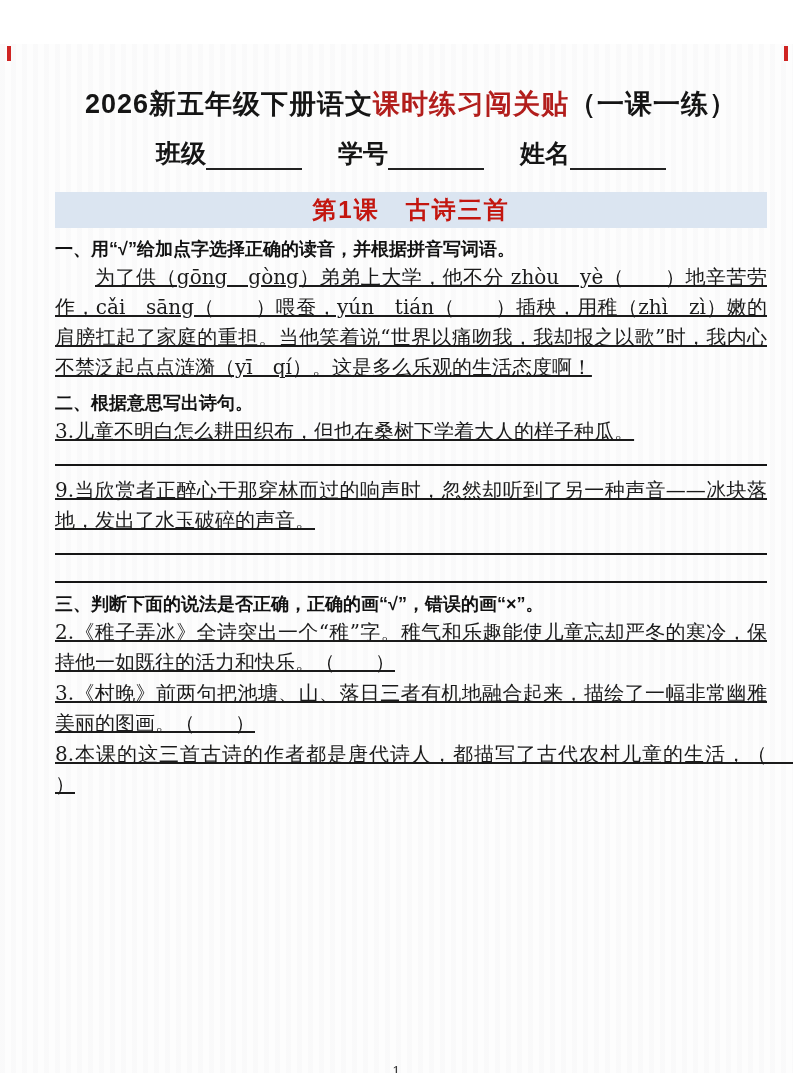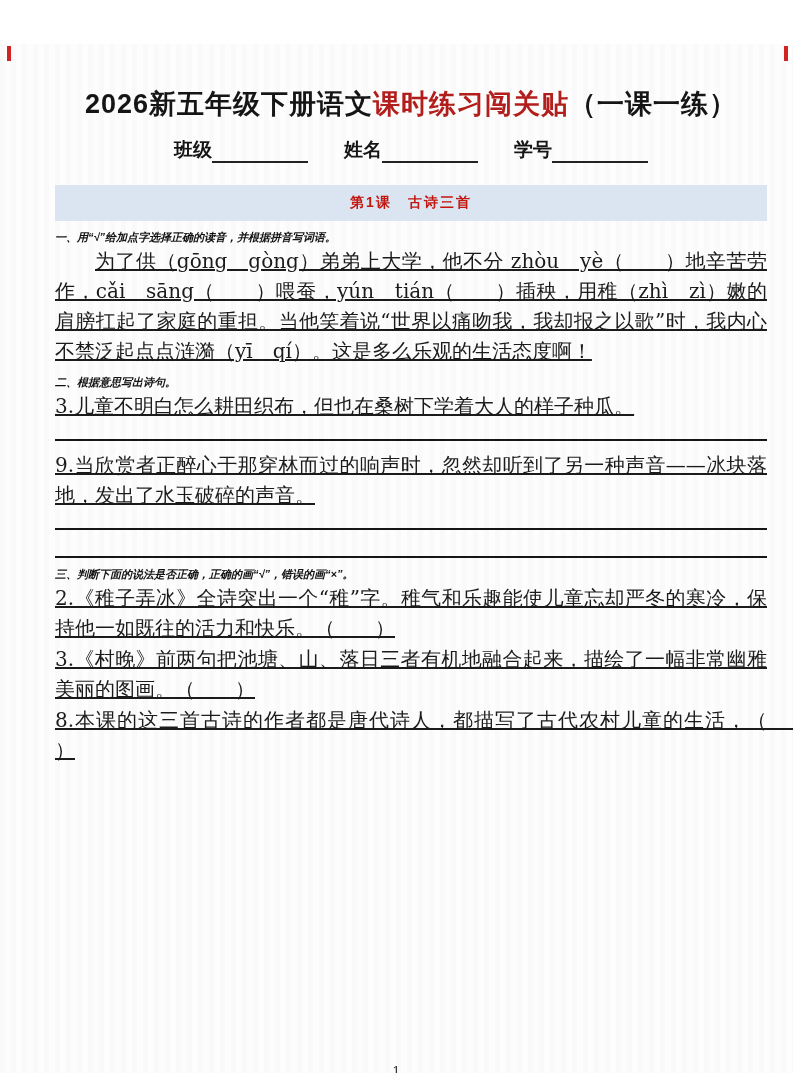--- a/index.html
+++ b/index.html
@@ -33,53 +33,52 @@
     color:#151515;
     white-space:nowrap;
   }
   .t-red{color:#b21e1c;}
 
   .info-line{
     margin-top:15px;
     display:flex;
     justify-content:center;
     gap:36px;
-    font-size:19px;
+    font-size:25px;
     font-weight:700;
     color:#151515;
   }
   .info-item{display:inline-flex;align-items:flex-end;}
   .blank-field{
     display:inline-block;
     width:96px;
     border-bottom:2px solid #222;
     height:1.05em;
   }
 
   .banner{
     margin-top:22px;
     height:36px;
     background:#dbe5f1;
     display:flex;
     align-items:center;
     justify-content:center;
   }
   .banner-text{
-    font-size:14px;
+    font-size:24px;
     font-weight:700;
     color:#c3160f;
     letter-spacing:2px;
   }
 
   .sec-heading{
-    font-size:11px;
+    font-size:18px;
     font-weight:700;
     color:#121212;
     margin:9px 0 1px 0;
-    font-style:italic;
   }
   .kai{
     font-family:"DejaVu Serif", serif;
     font-size:20px;
     line-height:30px;
     color:#1b1b1b;
     text-align:justify;
     word-break:break-all;
   }
   .para{margin:1px 0;text-decoration:underline;}
@@ -110,25 +109,25 @@
   <div class="corner-mark cm-right"></div>
 
   <h1 class="title"><span class="t-black">2026新五年级下册语文</span><span class="t-red">课时练习闯关贴</span><span class="t-black">（一课一练）</span></h1>
 
   <div class="info-line">
     <span class="info-item">
         <span>班级</span>
         <span class="blank-field"></span>
       </span>
     <span class="info-item">
-        <span>姓名</span>
+        <span>学号</span>
         <span class="blank-field"></span>
       </span>
     <span class="info-item">
-        <span>学号</span>
+        <span>姓名</span>
         <span class="blank-field"></span>
       </span>
   </div>
 
   <div class="banner">
     <span class="banner-text">第1课　古诗三首</span>
   </div>
 
   <section>
     <h2 class="sec-heading">一、用“√”给加点字选择正确的读音，并根据拼音写词语。</h2>

